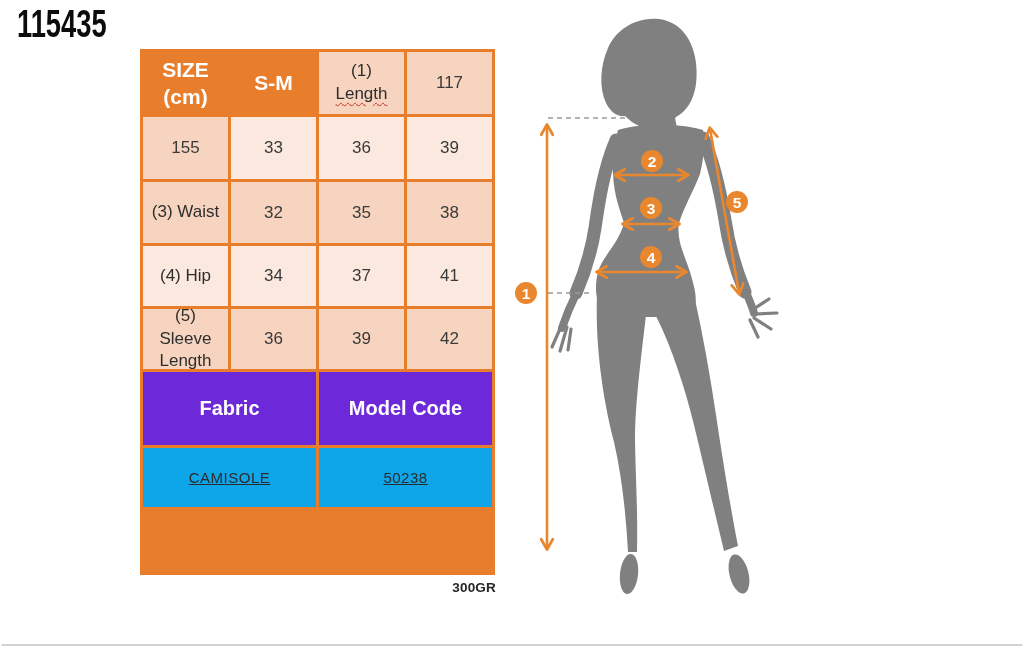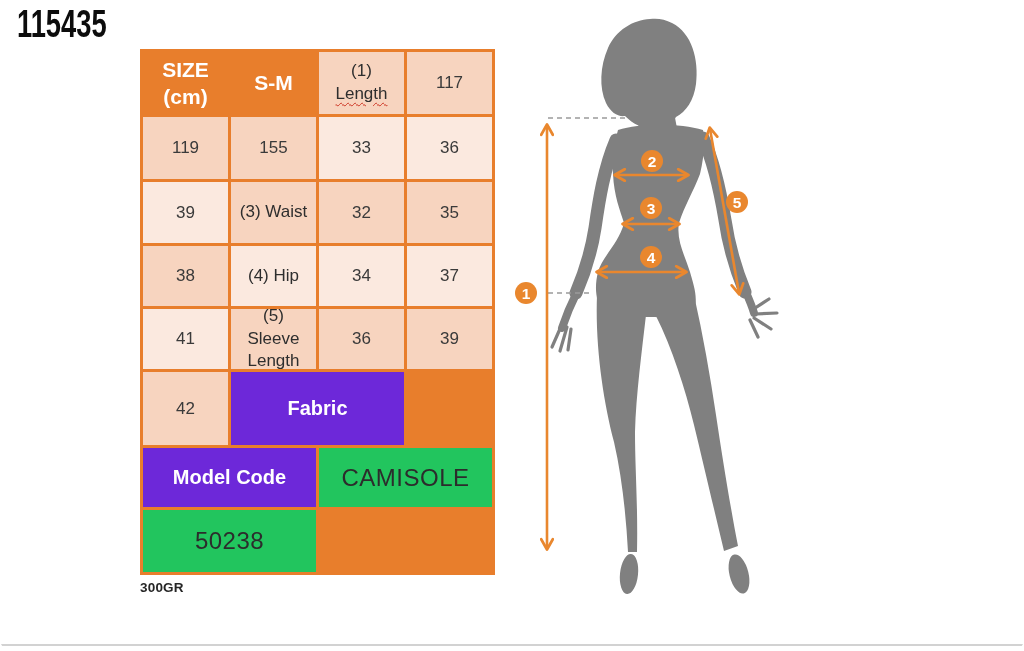--- a/index.html
+++ b/index.html
@@ -22,31 +22,31 @@
     grid-template-rows:62px 62px 61px 60px 60px 73px 59px 62px;
     gap:3px;padding:3px;background:#E87E2C;
   }
   .cell{display:flex;flex-direction:column;align-items:center;justify-content:center;text-align:center;}
   .th{background:#E87E2C;color:#ffffff;font-weight:700;font-size:21px;line-height:1.3;}
   .lab{font-size:17px;color:#2e2e2e;line-height:1.35;white-space:pre-line;}
   .val{font-size:17px;color:#3a3a3a;}
   .dark{background:#F7D4BF;}
   .light{background:#FBE9DF;}
   .foot-th{background:#6d28d9;color:#ffffff;font-weight:700;font-size:20px;}
-  .foot{background:#22c55e;font-size:24px;color:#2c2c2c;letter-spacing:0.5px;}
+  .foot{background:#0ea5e9;font-size:15px;color:#2c2c2c;letter-spacing:0.5px;text-decoration:underline;}
   .span2{grid-column:span 2;}
   .lbl-line{display:block;}
   .squiggle{
     text-decoration-line:underline;text-decoration-style:wavy;
     text-decoration-color:#cc3322;text-decoration-thickness:1px;
     text-underline-offset:3px;
   }
   
   .weight-note{
-    position:absolute;left:140px;top:580px;width:356px;
+    position:absolute;left:140px;top:580px;width:356px;text-align:right;
     font-size:13.5px;font-weight:700;color:#262626;letter-spacing:0.2px;
   }
   
   .figure-svg{position:absolute;left:500px;top:0;width:312px;height:624px;}
   .badge-num{font:700 15.5px "Liberation Sans","DejaVu Sans",sans-serif;fill:#ffffff;}
   
   .bottom-line{position:absolute;left:0;top:644px;width:1024px;height:2px;background:#d2d2d2;}
 </style>
 </head>
 <body>
@@ -58,21 +58,20 @@
   <div class="size-table">
 
     <div class="cell th">SIZE (cm)</div>
     <div class="cell th">S-M</div>
 
     <div class="cell lab dark">
       <span class="lbl-line">(1)</span>
       <span class="lbl-line squiggle">Length</span>
     </div>
     <div class="cell val dark">117</div>
-    <div class="cell val dark">119</div>
     <div class="cell val dark">155</div>
 
     <div class="cell val light">33</div>
     <div class="cell val light">36</div>
     <div class="cell val light">39</div>
 
     <div class="cell lab dark">(3) Waist</div>
     <div class="cell val dark">32</div>
     <div class="cell val dark">35</div>
     <div class="cell val dark">38</div>

